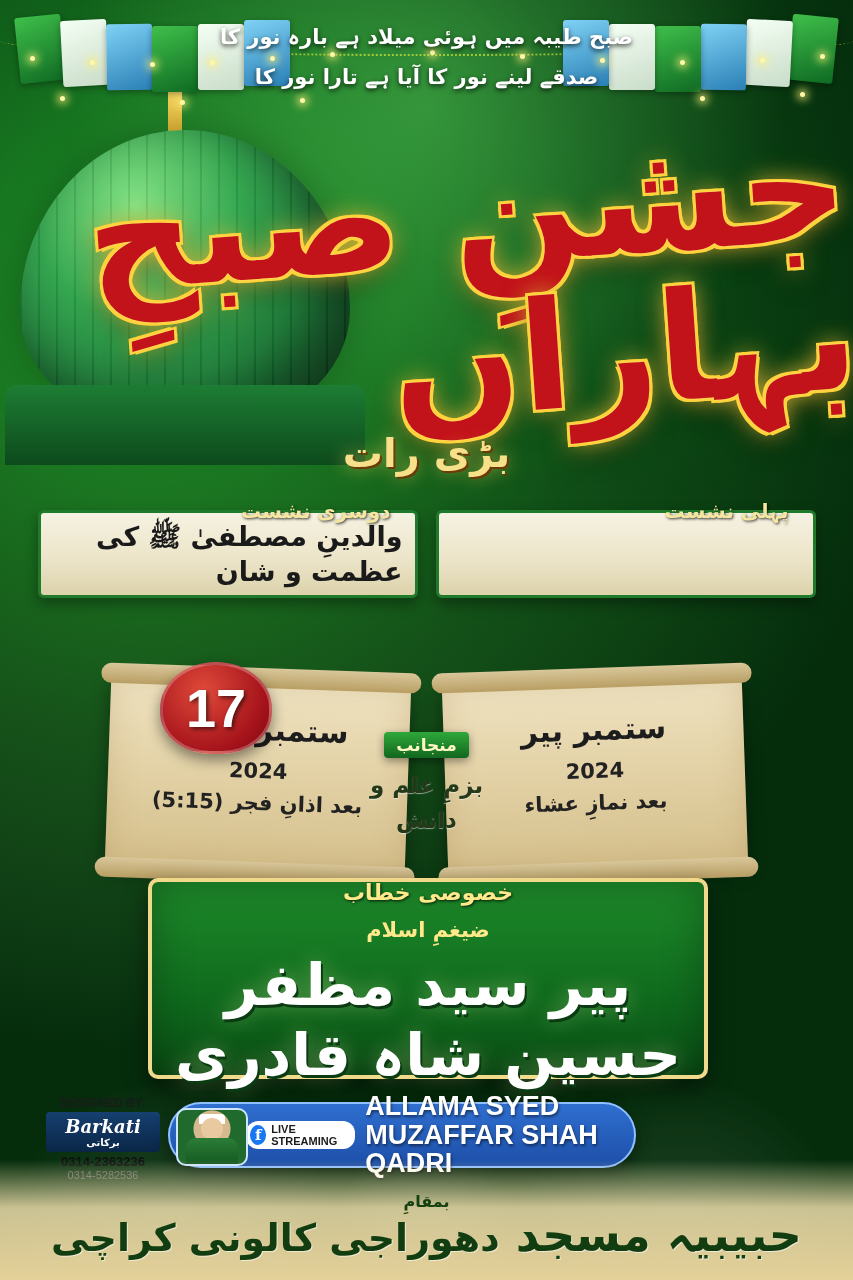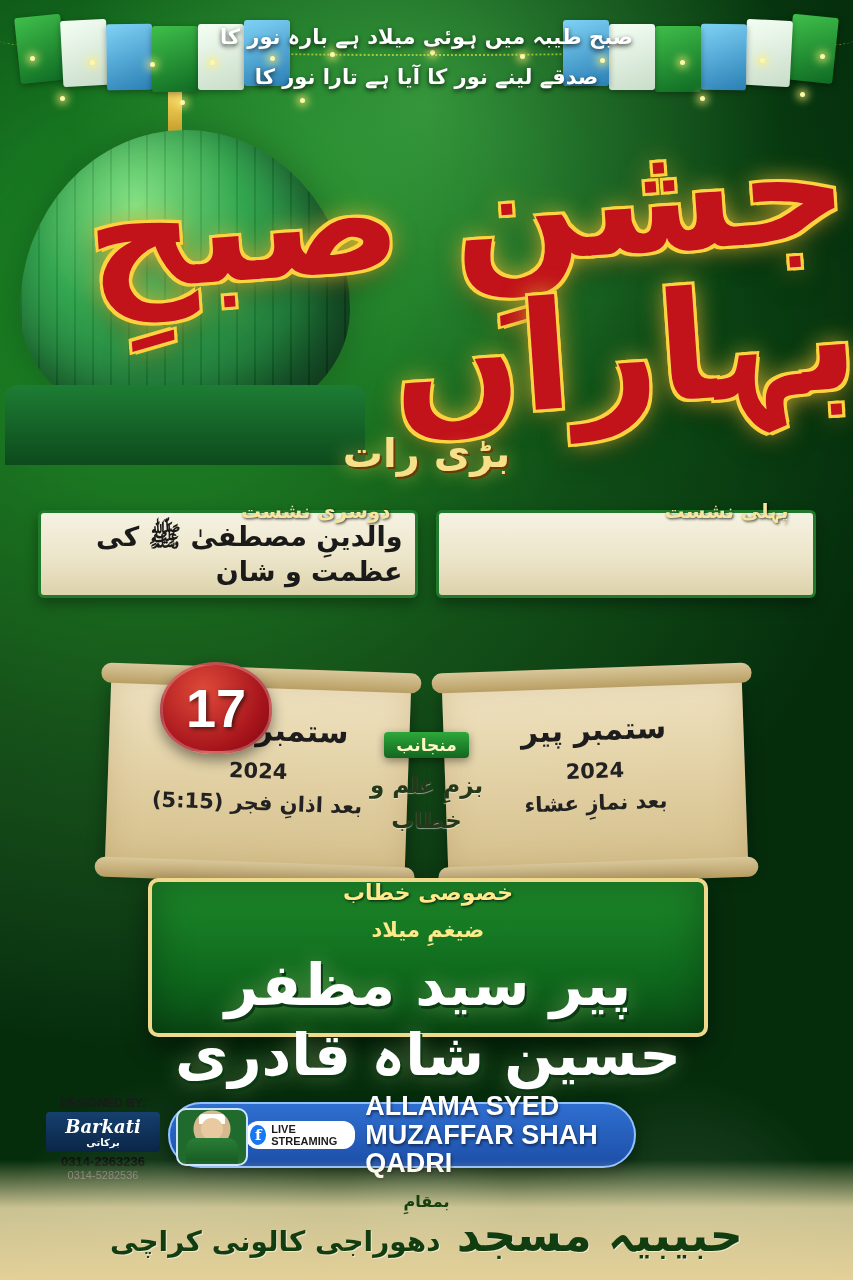--- a/index.html
+++ b/index.html
@@ -221,21 +221,21 @@
     margin-top: 10px;
     font-family: "DejaVu Sans", sans-serif;
     font-size: 23px; font-weight: bold; color: #23391a;
     line-height: 1.5;
     text-shadow: 0 1px 1px rgba(255,255,255,.5);
   }
 
   
   .speaker-panel {
     position: absolute; top: 878px; left: 148px;
-    width: 560px; height: 159px;
+    width: 560px; height: 201px;
     background: linear-gradient(180deg, #1e8a2a 0%, #0f6a1d 60%, #0a4e15 100%);
     border: 4px solid #f0d98a;
     border-radius: 10px;
     box-shadow: 0 10px 24px rgba(0,0,0,.45), inset 0 0 40px rgba(0,0,0,.3);
     direction: rtl; text-align: center;
   }
   .speaker-tag {
     position: absolute; top: -2px; left: 0; width: 100%;
     font-family: "DejaVu Sans", sans-serif;
     font-size: 22px; font-weight: bold; color: #ffe98a;
@@ -342,21 +342,21 @@
     font-family: "DejaVu Sans", sans-serif;
     font-size: 16px; font-weight: bold; color: #16410f;
     margin-bottom: -4px;
   }
   .venue-text {
     font-family: "DejaVu Sans", sans-serif;
     font-size: 46px; font-weight: bold; color: #123d10;
     text-shadow: 1px 1px 0 rgba(255,255,255,.55);
     line-height: 1.25;
   }
-  .venue-text .small { font-size: 28px; }
+  .venue-text .small { font-size: 38px; }
 </style>
 </head>
 <body>
 
 <div class="poster">
 
   <div class="bg-mosque"></div>
 
   <div class="dome-wrap">
     <div class="finial-ball"></div>
@@ -436,27 +436,27 @@
       <div class="scroll-inner">
         <div class="scroll-line1">ستمبر منگل</div>
         <div class="scroll-line2">2024</div>
         <div class="scroll-line2">بعد اذانِ فجر (5:15)</div>
       </div>
     </div>
     <div class="badge left">17</div>
 
     <div class="center-tag">
       <div class="pill">منجانب</div>
-      <div class="lines">بزمِ علم و خطاب</div>
+      <div class="lines">بزمِ علم و دانش</div>
     </div>
   </div>
 
   <div class="speaker-panel">
     <div class="speaker-tag">خصوصی خطاب</div>
-    <div class="speaker-role">ضیغمِ میلاد</div>
+    <div class="speaker-role">ضیغمِ اسلام</div>
     <div class="speaker-name">پیر سید مظفر حسین شاہ قادری</div>
   </div>
 
   <div class="designer">
     <div class="dby">DESIGNED BY:</div>
     <div class="logo">
       <span>Barkati</span>
       <small>برکاتی</small>
     </div>
     <div class="phone">0314-2363236</div>

